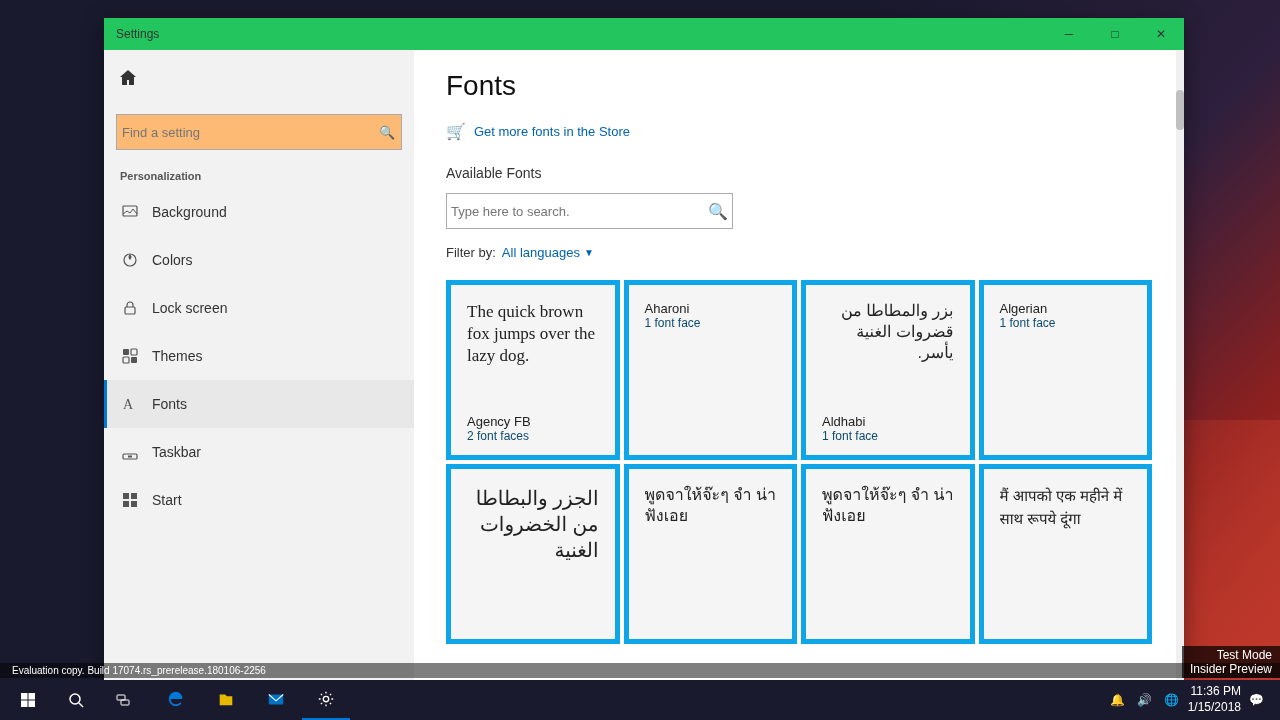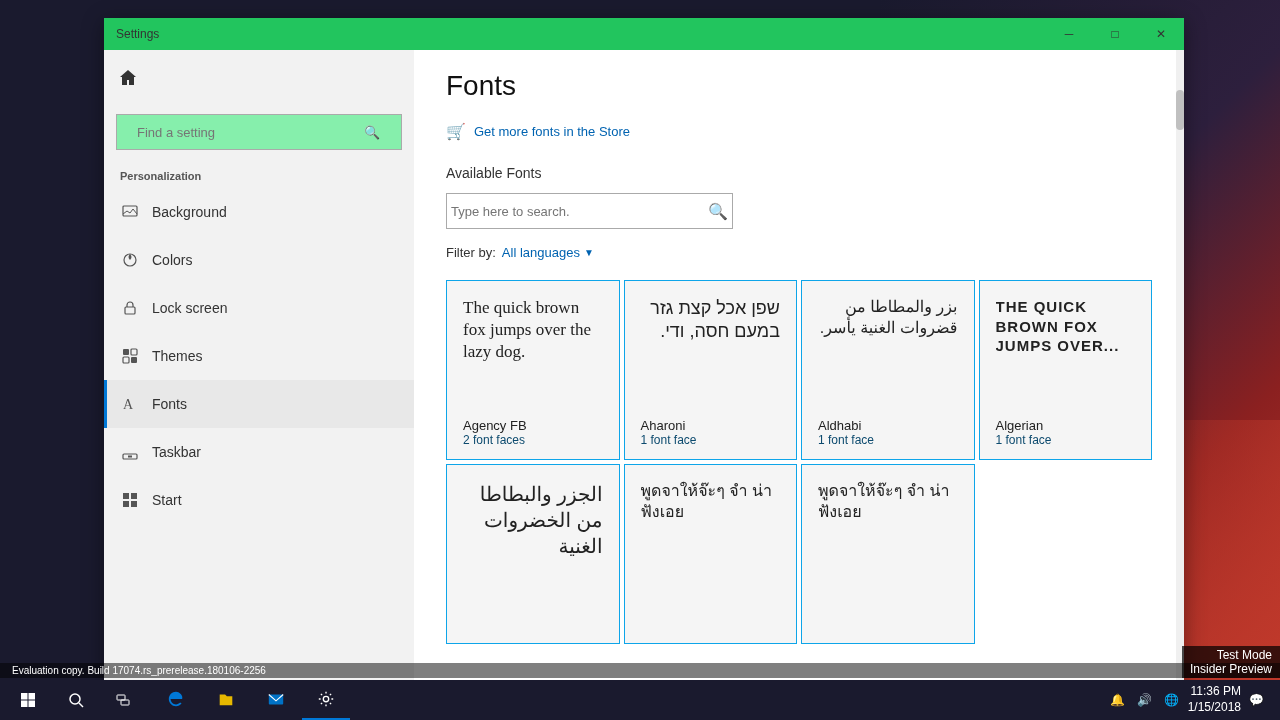--- a/index.html
+++ b/index.html
@@ -102,23 +102,23 @@
     }
 
     .search-container {
       padding: 8px 12px;
     }
     .search-box {
       width: 100%;
       display: flex;
       align-items: center;
       border: 1px solid #aaa;
-      background: #86efac;
+      background: #fdba74;
       height: 36px;
-      padding: 0 20px;
+      padding: 0 5px;
     }
     .search-input {
       flex: 1;
       border: none;
       outline: none;
       font-size: 13px;
       color: #666;
       background: transparent;
     }
     .search-icon-box {
@@ -247,21 +247,21 @@
     .chevron { font-size: 10px; }
 
     .fonts-grid {
       display: grid;
       grid-template-columns: repeat(4, 1fr);
       gap: 4px;
     }
 
     .font-card {
       background: #f5f5f5;
-      border: 1px solid #0ea5e9;
+      border: 5px solid #0ea5e9;
       padding: 16px 16px 12px 16px;
       cursor: pointer;
       min-height: 180px;
       display: flex;
       flex-direction: column;
       justify-content: space-between;
     }
 
     .font-preview {
       flex: 1;
@@ -533,43 +533,37 @@
             <div class="font-preview">
               <span class="font-preview-text" style="font-family: Georgia, serif; font-size: 17px;">The quick brown fox jumps over the lazy dog.</span>
             </div>
             <div>
               <div class="font-name">Agency FB</div>
               <div class="font-faces">2 font faces</div>
             </div>
           </div>
 
           <div class="font-card">
-            <div class="font-preview">
-              <span class="font-preview-text" style="direction: rtl; text-align: right; width: 100%; font-size: 18px;">שפן אכל קצת גזר במעם חסה, ודי.</span>
-            </div>
             <div>
               <div class="font-name">Aharoni</div>
               <div class="font-faces">1 font face</div>
             </div>
           </div>
 
           <div class="font-card">
             <div class="font-preview">
               <span class="font-preview-text" style="direction: rtl; text-align: right; width: 100%; font-size: 16px;">بزر والمطاطا من قضروات الغنية يأسر.</span>
             </div>
             <div>
               <div class="font-name">Aldhabi</div>
               <div class="font-faces">1 font face</div>
             </div>
           </div>
 
           <div class="font-card">
-            <div class="font-preview">
-              <span class="font-preview-text" style="font-variant: small-caps; font-weight: bold; letter-spacing: 1px; font-size: 15px;">THE QUICK BROWN FOX JUMPS OVER...</span>
-            </div>
             <div>
               <div class="font-name">Algerian</div>
               <div class="font-faces">1 font face</div>
             </div>
           </div>
 
           <div class="font-card">
             <div class="font-preview">
               <span class="font-preview-text" style="direction: rtl; text-align: right; width: 100%; font-size: 20px;">الجزر والبطاطا من الخضروات الغنية</span>
             </div>
@@ -592,20 +586,29 @@
           <div class="font-card">
             <div class="font-preview">
               <span class="font-preview-text" style="font-size: 16px;">พูดจาให้จ๊ะๆ จํา น่าฟังเอย</span>
             </div>
             <div>
               <div class="font-name"></div>
               <div class="font-faces"></div>
             </div>
           </div>
 
+          <div class="font-card">
+            <div class="font-preview">
+              <span class="font-preview-text" style="font-size: 15px; line-height: 1.5;">मैं आपको एक महीने में साथ रूपये दूंगा</span>
+            </div>
+            <div>
+              <div class="font-name"></div>
+              <div class="font-faces"></div>
+            </div>
+          </div>
         </div>
       </div>
 
       <div class="scrollbar">
         <div class="scrollbar-thumb"></div>
       </div>
     </div>
   </div>
 </div>
 

